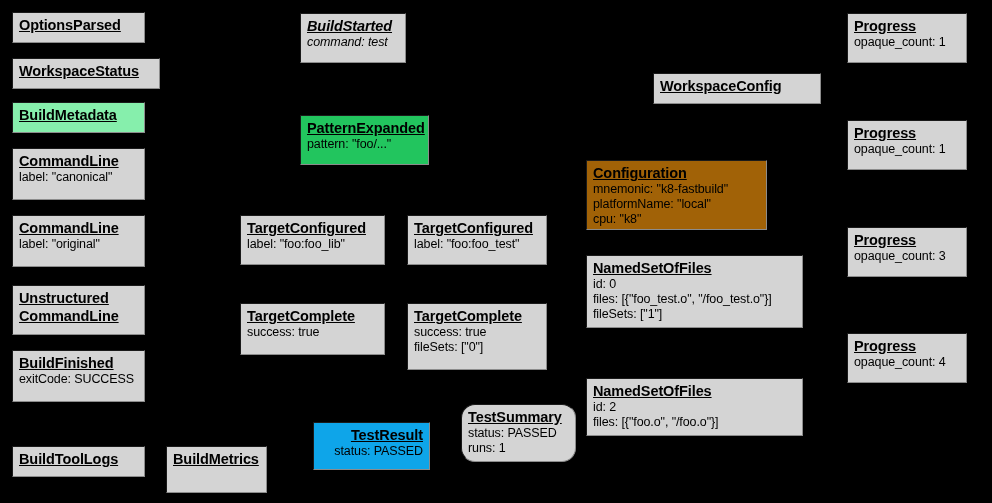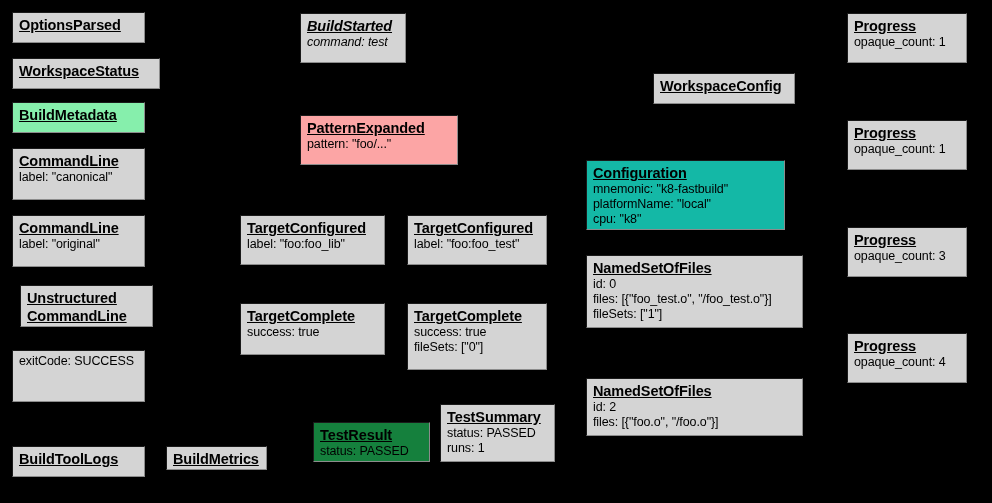--- a/index.html
+++ b/index.html
@@ -61,70 +61,71 @@
       <div class="title-block"><span class="title">BuildMetadata</span></div>
     </div>
     <div class="node" style="left: 12px; top: 148px; width: 133px; height: 52px; background: rgb(212, 212, 212); border-color: rgb(26, 26, 26) rgb(140, 140, 140) rgb(140, 140, 140) rgb(26, 26, 26);">
       <div class="title-block"><span class="title">CommandLine</span></div>
       <span class="attr">label: "canonical"</span>
     </div>
     <div class="node" style="left: 12px; top: 215px; width: 133px; height: 52px; background: rgb(212, 212, 212); border-color: rgb(26, 26, 26) rgb(140, 140, 140) rgb(140, 140, 140) rgb(26, 26, 26);">
       <div class="title-block"><span class="title">CommandLine</span></div>
       <span class="attr">label: "original"</span>
     </div>
-    <div class="node" style="left: 12px; top: 285px; width: 133px; height: 42px; background: rgb(212, 212, 212); border-color: rgb(26, 26, 26) rgb(140, 140, 140) rgb(140, 140, 140) rgb(26, 26, 26); margin-left: 8px;">
+    <div class="node" style="left: 12px; top: 285px; width: 133px; height: 50px; background: rgb(212, 212, 212); border-color: rgb(26, 26, 26) rgb(140, 140, 140) rgb(140, 140, 140) rgb(26, 26, 26);">
       <div class="title-block"><span class="title">Unstructured</span><br><span class="title">CommandLine</span></div>
     </div>
     <div class="node" style="left: 12px; top: 350px; width: 133px; height: 52px; background: rgb(212, 212, 212); border-color: rgb(26, 26, 26) rgb(140, 140, 140) rgb(140, 140, 140) rgb(26, 26, 26);">
+      <div class="title-block"><span class="title">BuildFinished</span></div>
       <span class="attr">exitCode: SUCCESS</span>
     </div>
     <div class="node" style="left: 12px; top: 446px; width: 133px; height: 31px; background: rgb(212, 212, 212); border-color: rgb(26, 26, 26) rgb(140, 140, 140) rgb(140, 140, 140) rgb(26, 26, 26);">
       <div class="title-block"><span class="title">BuildToolLogs</span></div>
     </div>
-    <div class="node" style="left: 166px; top: 446px; width: 101px; height: 24px; background: rgb(212, 212, 212); border-color: rgb(26, 26, 26) rgb(140, 140, 140) rgb(140, 140, 140) rgb(26, 26, 26);">
+    <div class="node" style="left: 166px; top: 446px; width: 101px; height: 47px; background: rgb(212, 212, 212); border-color: rgb(26, 26, 26) rgb(140, 140, 140) rgb(140, 140, 140) rgb(26, 26, 26);">
       <div class="title-block"><span class="title">BuildMetrics</span></div>
     </div>
     <div class="node" style="left: 300px; top: 13px; width: 106px; height: 50px; background: rgb(212, 212, 212); border-color: rgb(26, 26, 26) rgb(140, 140, 140) rgb(140, 140, 140) rgb(26, 26, 26); font-style: italic;">
       <div class="title-block"><span class="title">BuildStarted</span></div>
       <span class="attr">command: test</span>
     </div>
-    <div class="node" style="left: 300px; top: 115px; width: 158px; height: 50px; background: #fca5a5; border-color: rgb(26, 26, 26) rgb(140, 140, 140) rgb(140, 140, 140) rgb(26, 26, 26);">
+    <div class="node" style="left: 300px; top: 115px; width: 129px; height: 50px; background: #22c55e; border-color: rgb(26, 26, 26) rgb(140, 140, 140) rgb(140, 140, 140) rgb(26, 26, 26);">
       <div class="title-block"><span class="title">PatternExpanded</span></div>
       <span class="attr">pattern: "foo/..."</span>
     </div>
     <div class="node" style="left: 240px; top: 215px; width: 145px; height: 50px; background: rgb(212, 212, 212); border-color: rgb(26, 26, 26) rgb(140, 140, 140) rgb(140, 140, 140) rgb(26, 26, 26);">
       <div class="title-block"><span class="title">TargetConfigured</span></div>
       <span class="attr">label: "foo:foo_lib"</span>
     </div>
     <div class="node" style="left: 407px; top: 215px; width: 140px; height: 50px; background: rgb(212, 212, 212); border-color: rgb(26, 26, 26) rgb(140, 140, 140) rgb(140, 140, 140) rgb(26, 26, 26);">
       <div class="title-block"><span class="title">TargetConfigured</span></div>
       <span class="attr">label: "foo:foo_test"</span>
     </div>
     <div class="node" style="left: 240px; top: 303px; width: 145px; height: 52px; background: rgb(212, 212, 212); border-color: rgb(26, 26, 26) rgb(140, 140, 140) rgb(140, 140, 140) rgb(26, 26, 26);">
       <div class="title-block"><span class="title">TargetComplete</span></div>
       <span class="attr">success: true</span>
     </div>
     <div class="node" style="left: 407px; top: 303px; width: 140px; height: 67px; background: rgb(212, 212, 212); border-color: rgb(26, 26, 26) rgb(140, 140, 140) rgb(140, 140, 140) rgb(26, 26, 26);">
       <div class="title-block"><span class="title">TargetComplete</span></div>
       <span class="attr">success: true</span>
       <span class="attr">fileSets: ["0"]</span>
     </div>
-    <div class="node" style="left: 313px; top: 422px; width: 117px; height: 40px; background: #15803d; border-color: rgb(26, 26, 26) rgb(140, 140, 140) rgb(140, 140, 140) rgb(26, 26, 26);">
+    <div class="node" style="left: 313px; top: 422px; width: 117px; height: 48px; background: #0ea5e9; border-color: rgb(26, 26, 26) rgb(140, 140, 140) rgb(140, 140, 140) rgb(26, 26, 26); text-align: right;">
       <div class="title-block"><span class="title">TestResult</span></div>
       <span class="attr">status: PASSED</span>
     </div>
-    <div class="node" style="left: 440px; top: 404px; width: 115px; height: 58px; background: rgb(212, 212, 212); border-color: rgb(26, 26, 26) rgb(140, 140, 140) rgb(140, 140, 140) rgb(26, 26, 26);">
+    <div class="node" style="left: 461px; top: 404px; width: 115px; height: 58px; background: rgb(212, 212, 212); border-color: rgb(26, 26, 26) rgb(140, 140, 140) rgb(140, 140, 140) rgb(26, 26, 26); border-radius: 14px;">
       <div class="title-block"><span class="title">TestSummary</span></div>
       <span class="attr">status: PASSED</span>
       <span class="attr">runs: 1</span>
     </div>
-    <div class="node" style="left: 653px; top: 73px; width: 142px; height: 31px; background: rgb(212, 212, 212); border-color: rgb(26, 26, 26) rgb(140, 140, 140) rgb(140, 140, 140) rgb(26, 26, 26);">
+    <div class="node" style="left: 653px; top: 73px; width: 168px; height: 31px; background: rgb(212, 212, 212); border-color: rgb(26, 26, 26) rgb(140, 140, 140) rgb(140, 140, 140) rgb(26, 26, 26);">
       <div class="title-block"><span class="title">WorkspaceConfig</span></div>
     </div>
-    <div class="node" style="left: 586px; top: 160px; width: 199px; height: 70px; background: #14b8a6; border-color: rgb(26, 26, 26) rgb(140, 140, 140) rgb(140, 140, 140) rgb(26, 26, 26);">
+    <div class="node" style="left: 586px; top: 160px; width: 181px; height: 70px; background: #a16207; border-color: rgb(26, 26, 26) rgb(140, 140, 140) rgb(140, 140, 140) rgb(26, 26, 26);">
       <div class="title-block"><span class="title">Configuration</span></div>
       <span class="attr">mnemonic: "k8-fastbuild"</span>
       <span class="attr">platformName: "local"</span>
       <span class="attr">cpu: "k8"</span>
     </div>
     <div class="node" style="left: 586px; top: 255px; width: 217px; height: 73px; background: rgb(212, 212, 212); border-color: rgb(26, 26, 26) rgb(140, 140, 140) rgb(140, 140, 140) rgb(26, 26, 26);">
       <div class="title-block"><span class="title">NamedSetOfFiles</span></div>
       <span class="attr">id: 0</span>
       <span class="attr">files: [{"foo_test.o", "/foo_test.o"}]</span>
       <span class="attr">fileSets: ["1"]</span>

